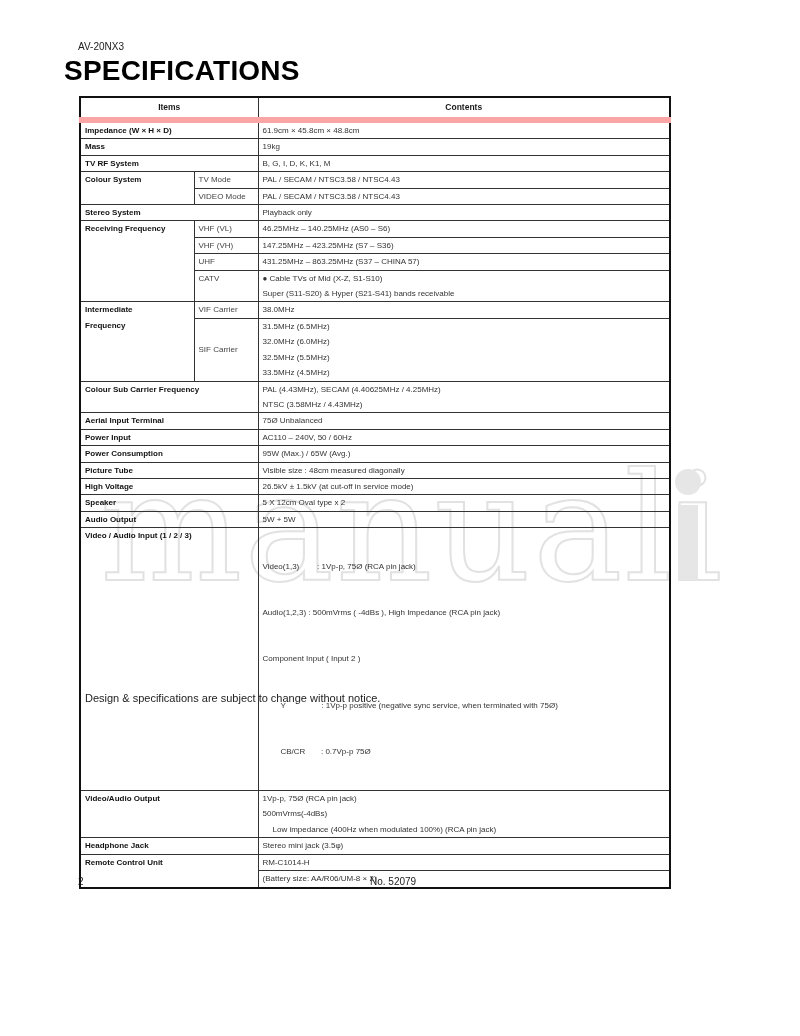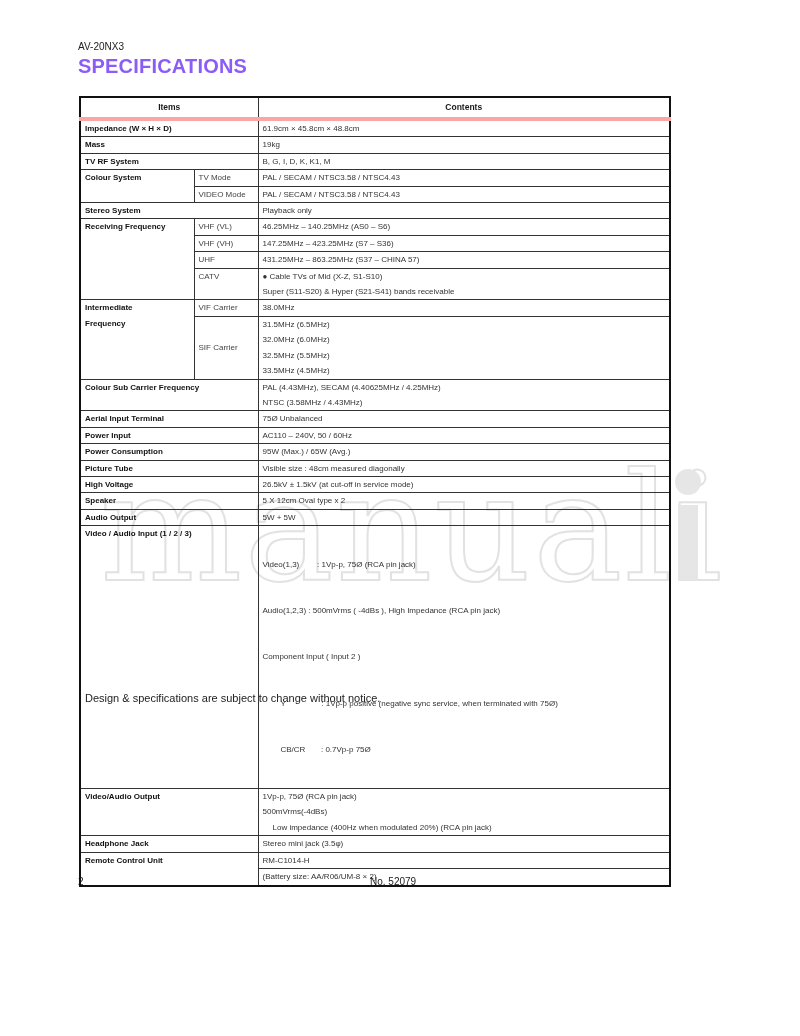--- a/index.html
+++ b/index.html
@@ -1,24 +1,24 @@
 <!DOCTYPE html>
 <html><head>
 <meta charset="utf-8">
 <style>
   html, body { margin: 0; padding: 0; background: #ffffff; }
   body { width: 800px; height: 1036px; position: relative; overflow: hidden;
          font-family: "Liberation Sans", sans-serif; color: #1a1a1a; }
   .model { position: absolute; left: 78px; top: 9px; font-size: 10px; color: #222; margin-top: 32px; }
-  .title { position: absolute; left: 78px; top: 55px; font-size: 20px; font-weight: bold; letter-spacing: 0.2px; color: #8b5cf6; }
+  .title { position: absolute; left: 64px; top: 55px; font-size: 28px; font-weight: bold; letter-spacing: 0.2px; color: #000000; }
   .watermark { position: absolute; left: 100px; top: 455px; width: 650px; height: 135px; pointer-events: none; z-index: 0; }
   table.spec { position: absolute; left: 79px; top: 96px; width: 592px; border-collapse: collapse;
                font-size: 8px; z-index: 1; border: 2px solid #111; }
   table.spec td, table.spec th { border: 1px solid #333; padding: 0 4px; vertical-align: top; line-height: 15.4px; }
-  table.spec th { font-weight: bold; height: 19px; vertical-align: middle; text-align: center; font-size: 8.5px; border-bottom: 4px solid #fca5a5; }
+  table.spec th { font-weight: bold; height: 19px; vertical-align: middle; text-align: center; font-size: 8.5px; border-bottom: 6px solid #fca5a5; }
   td.item { font-weight: bold; color: #111; }
   td.sub { color: #444; }
   td.val { color: #333; }
   .notice { position: absolute; left: 85px; top: 692px; font-size: 11px; color: #222; }
   .pageno { position: absolute; left: 78px; top: 876px; font-size: 10px; color: #222; }
   .docno { position: absolute; left: 370px; top: 876px; font-size: 10px; color: #222; }
   .l1 { display:block; }
 </style>
 </head>
 <body>
@@ -150,21 +150,21 @@
         <span class="l1">Component Input ( Input 2 )</span>
         <span class="l1" style="padding-left:18px">Y                : 1Vp-p positive (negative sync service, when terminated with 75Ø)</span>
         <span class="l1" style="padding-left:18px">CB/CR       : 0.7Vp-p 75Ø</span>
       </td>
     </tr>
     <tr>
       <td colspan="2" class="item">Video/Audio Output</td>
       <td class="val">
         <span class="l1">1Vp-p, 75Ø (RCA pin jack)</span>
         <span class="l1">500mVrms(-4dBs)</span>
-        <span class="l1" style="padding-left:10px">Low impedance (400Hz when modulated 20%) (RCA pin jack)</span>
+        <span class="l1" style="padding-left:10px">Low impedance (400Hz when modulated 100%) (RCA pin jack)</span>
       </td>
     </tr>
     <tr>
       <td colspan="2" class="item">Headphone Jack</td>
       <td class="val">Stereo mini jack (3.5φ)</td>
     </tr>
     <tr>
       <td rowspan="2" colspan="2" class="item">Remote Control Unit</td>
       <td class="val">RM-C1014-H</td>
     </tr>

